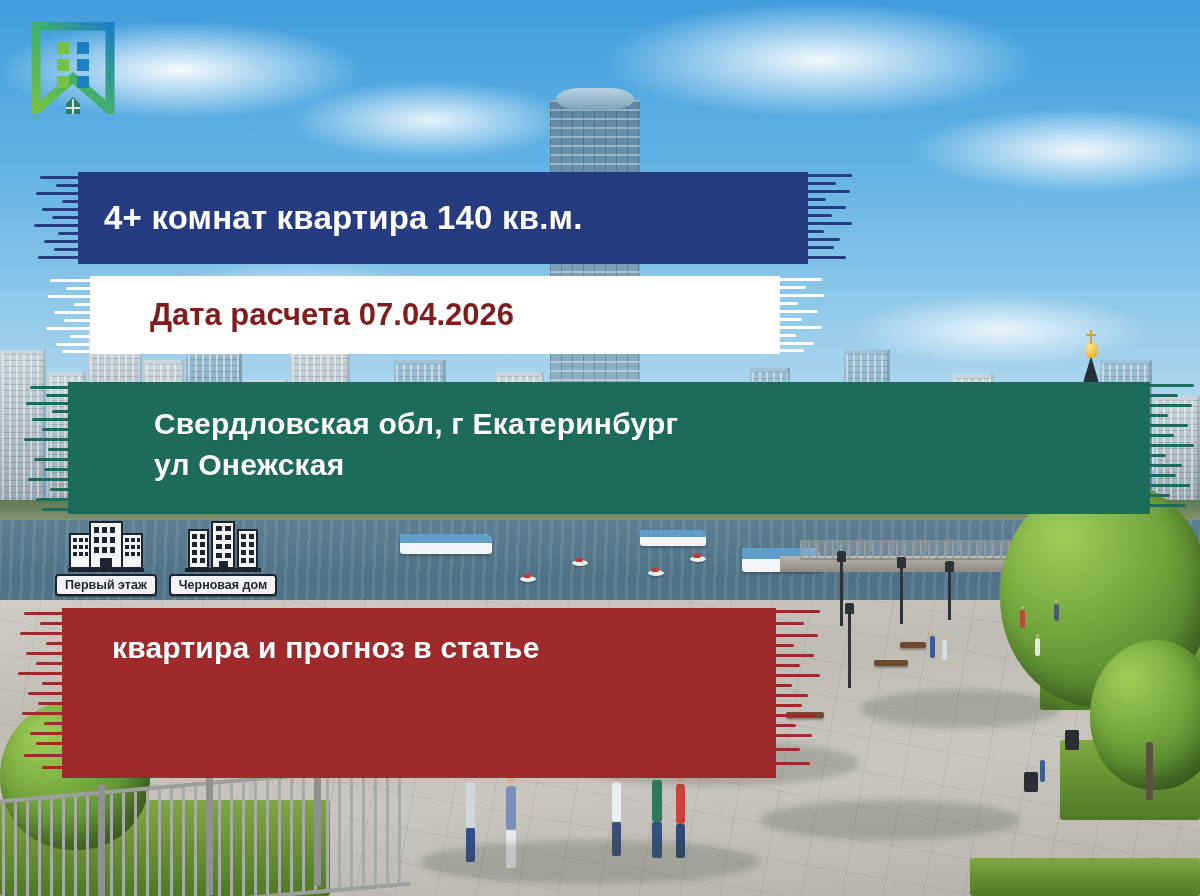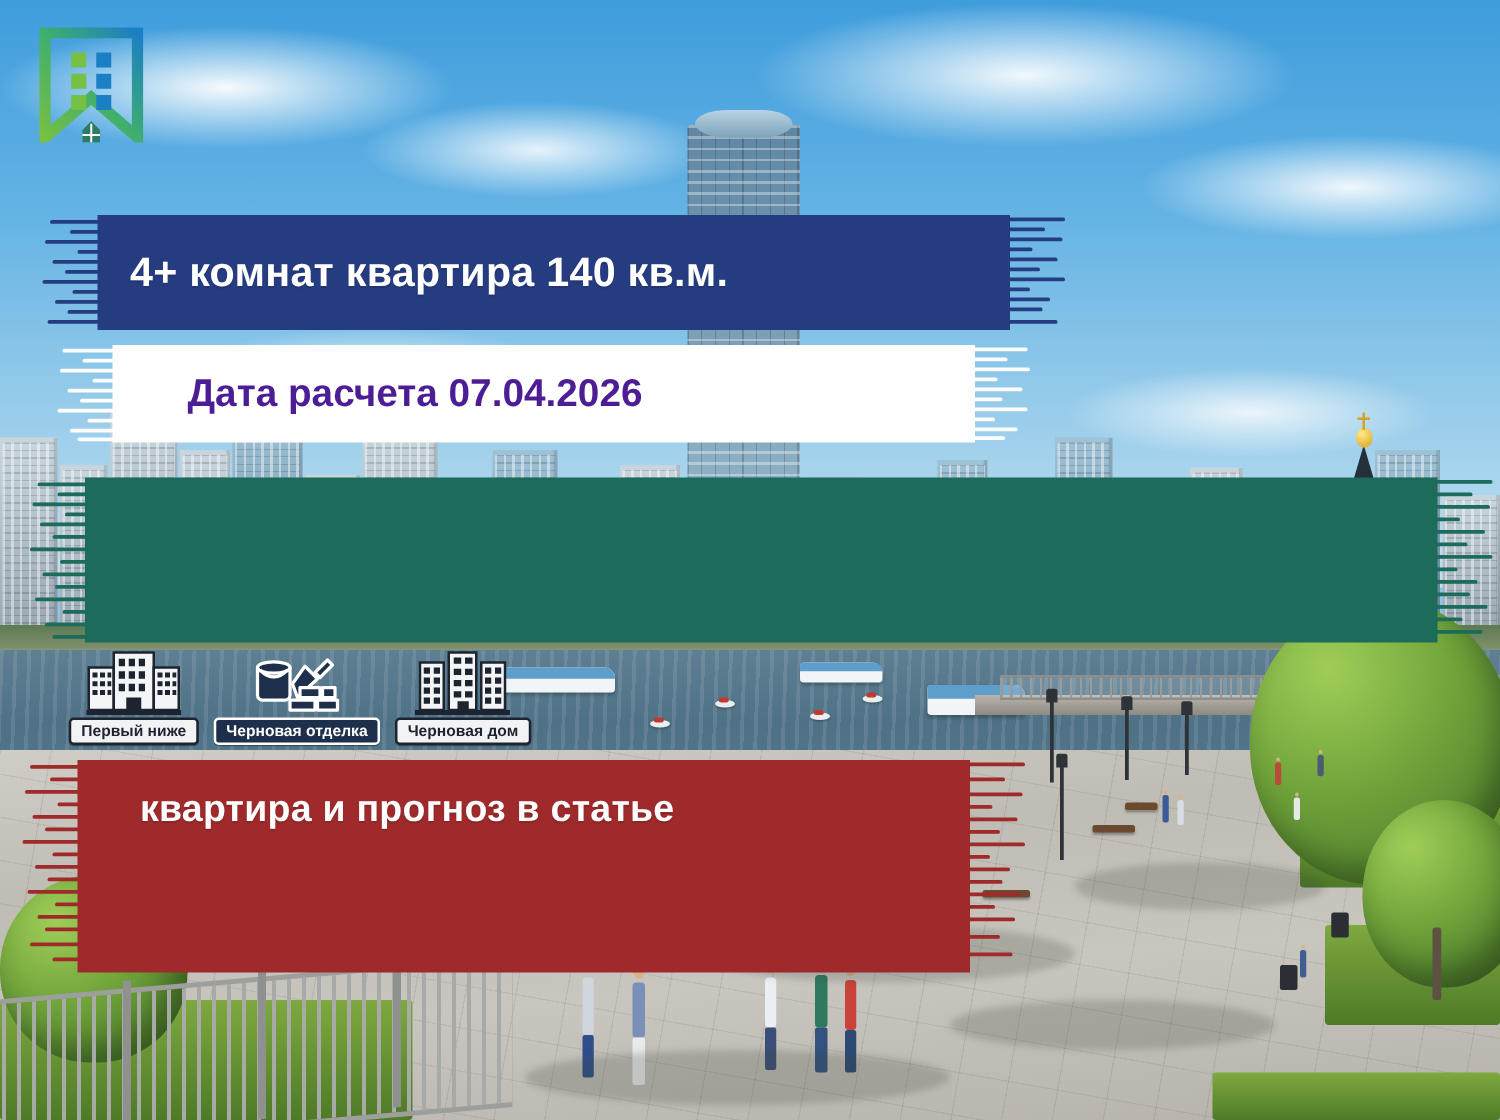--- a/index.html
+++ b/index.html
@@ -350,21 +350,21 @@
       <i style="top:10px;width:28px;background:#fff;"></i>
       <i style="top:18px;width:46px;background:#fff;"></i>
       <i style="top:26px;width:20px;background:#fff;"></i>
       <i style="top:34px;width:40px;background:#fff;"></i>
       <i style="top:42px;width:24px;background:#fff;"></i>
       <i style="top:50px;width:44px;background:#fff;"></i>
       <i style="top:58px;width:18px;background:#fff;"></i>
       <i style="top:66px;width:36px;background:#fff;"></i>
       <i style="top:73px;width:26px;background:#fff;"></i>
     </div>
-    <div class="txt" style="padding:0 60px;font-size:31px;font-weight:700;color:#4c1d95;line-height:78px;white-space:nowrap;">Дата расчета 07.04.2026</div>
+    <div class="txt" style="padding:0 60px;font-size:31px;font-weight:700;color:#7f1d1d;line-height:78px;white-space:nowrap;">Дата расчета 07.04.2026</div>
   </div>
 
   <div class="brush" style="left:68px;top:382px;width:1082px;height:132px;z-index:15;">
     <div class="body" style="background:#1C6B5B;"></div>
     <div class="frayL">
       <i style="top:4px;width:40px;background:#1C6B5B;"></i>
       <i style="top:12px;width:24px;background:#1C6B5B;"></i>
       <i style="top:20px;width:44px;background:#1C6B5B;"></i>
       <i style="top:28px;width:18px;background:#1C6B5B;"></i>
       <i style="top:36px;width:38px;background:#1C6B5B;"></i>
@@ -385,20 +385,24 @@
       <i style="top:32px;width:20px;background:#1C6B5B;"></i>
       <i style="top:42px;width:40px;background:#1C6B5B;"></i>
       <i style="top:52px;width:26px;background:#1C6B5B;"></i>
       <i style="top:62px;width:46px;background:#1C6B5B;"></i>
       <i style="top:72px;width:18px;background:#1C6B5B;"></i>
       <i style="top:82px;width:34px;background:#1C6B5B;"></i>
       <i style="top:92px;width:28px;background:#1C6B5B;"></i>
       <i style="top:102px;width:42px;background:#1C6B5B;"></i>
       <i style="top:112px;width:22px;background:#1C6B5B;"></i>
       <i style="top:122px;width:38px;background:#1C6B5B;"></i>
+    </div>
+    <div class="txt" style="padding:22px 0 0 86px;">
+      <div class="banner-text" style="font-size:30px;line-height:1.35;white-space:nowrap;">Свердловская обл, г Екатеринбург</div>
+      <div class="banner-text" style="font-size:30px;line-height:1.35;white-space:nowrap;">ул Онежская</div>
     </div>
   </div>
 
   <div class="badges">
 
     <div class="badge">
       <div class="badge-icon">
         <svg width="76" height="54" viewBox="0 0 76 54">
           <rect x="2" y="16" width="20" height="34" fill="#f4f5f6" stroke="#1d2430" stroke-width="2"></rect>
           <rect x="22" y="4" width="32" height="46" fill="#f4f5f6" stroke="#1d2430" stroke-width="2"></rect>
@@ -429,41 +433,23 @@
               <rect x="63" y="27" width="4" height="4"></rect>
               <rect x="69" y="27" width="3" height="4"></rect>
             <rect x="57" y="34" width="4" height="4"></rect>
               <rect x="63" y="34" width="4" height="4"></rect>
               <rect x="69" y="34" width="3" height="4"></rect>
           </g>
           <rect x="32" y="40" width="12" height="10" fill="#1d2430"></rect>
           <rect x="0" y="50" width="76" height="4" fill="#1d2430"></rect>
         </svg>
       </div>
-      <div class="badge-label">Первый ниже</div>
-    </div>
-
-    <div class="badge">
-      <div class="badge-icon">
-        <svg width="76" height="54" viewBox="0 0 76 54">
-          <g stroke="#ffffff" stroke-width="2.6" fill="#1d2f4a" stroke-linejoin="round">
-            <path d="M6 16 h26 v22 a4 4 0 0 1 -4 4 h-18 a4 4 0 0 1 -4 -4 z"></path>
-            <ellipse cx="19" cy="16" rx="13" ry="4.5"></ellipse>
-            <path d="M8 18 q11 11 22 0" fill="none"></path>
-            <path d="M38 40 l16 -15 l-10 -10 l-10 14 z"></path>
-            <path d="M52 20 l10 -10 l4 4 l-10 10 z"></path>
-            <rect x="40" y="32" width="16" height="8"></rect>
-            <rect x="58" y="32" width="10" height="8"></rect>
-            <rect x="32" y="42" width="20" height="8"></rect>
-            <rect x="54" y="42" width="16" height="8"></rect>
-          </g>
-        </svg>
-      </div>
-      <div class="badge-label dark">Черновая отделка</div>
-    </div>
+      <div class="badge-label">Первый этаж</div>
+    </div>
+
 
     <div class="badge">
       <div class="badge-icon">
         <svg width="76" height="54" viewBox="0 0 76 54">
           <rect x="4" y="12" width="19" height="38" fill="#f4f5f6" stroke="#1d2430" stroke-width="2"></rect>
           <rect x="27" y="4" width="22" height="46" fill="#f4f5f6" stroke="#1d2430" stroke-width="2"></rect>
           <rect x="53" y="12" width="19" height="38" fill="#f4f5f6" stroke="#1d2430" stroke-width="2"></rect>
           <g fill="#1d2430">
             <rect x="7" y="16" width="5" height="5"></rect>
               <rect x="15" y="16" width="5" height="5"></rect>

